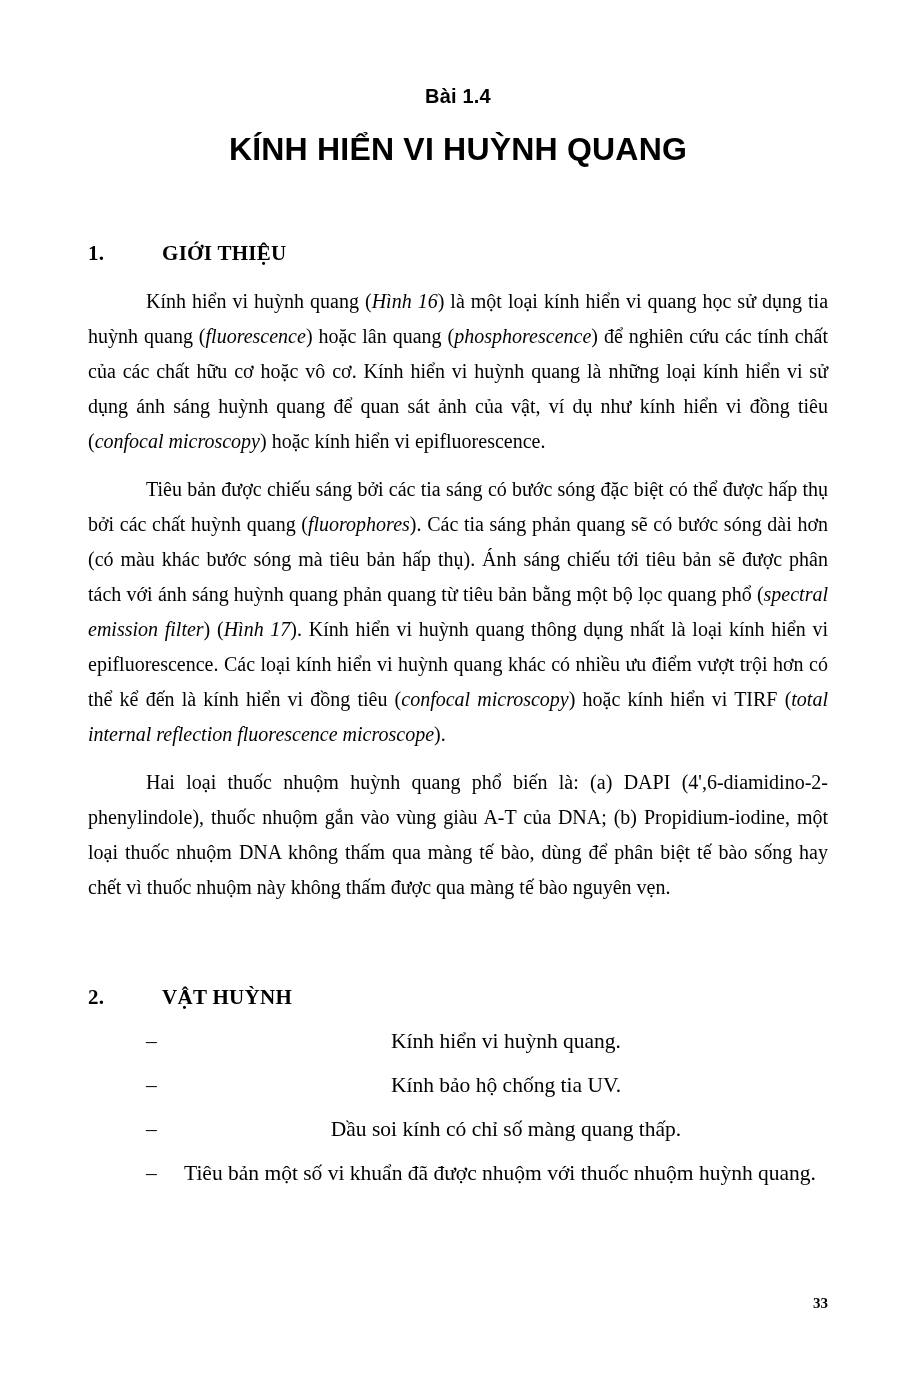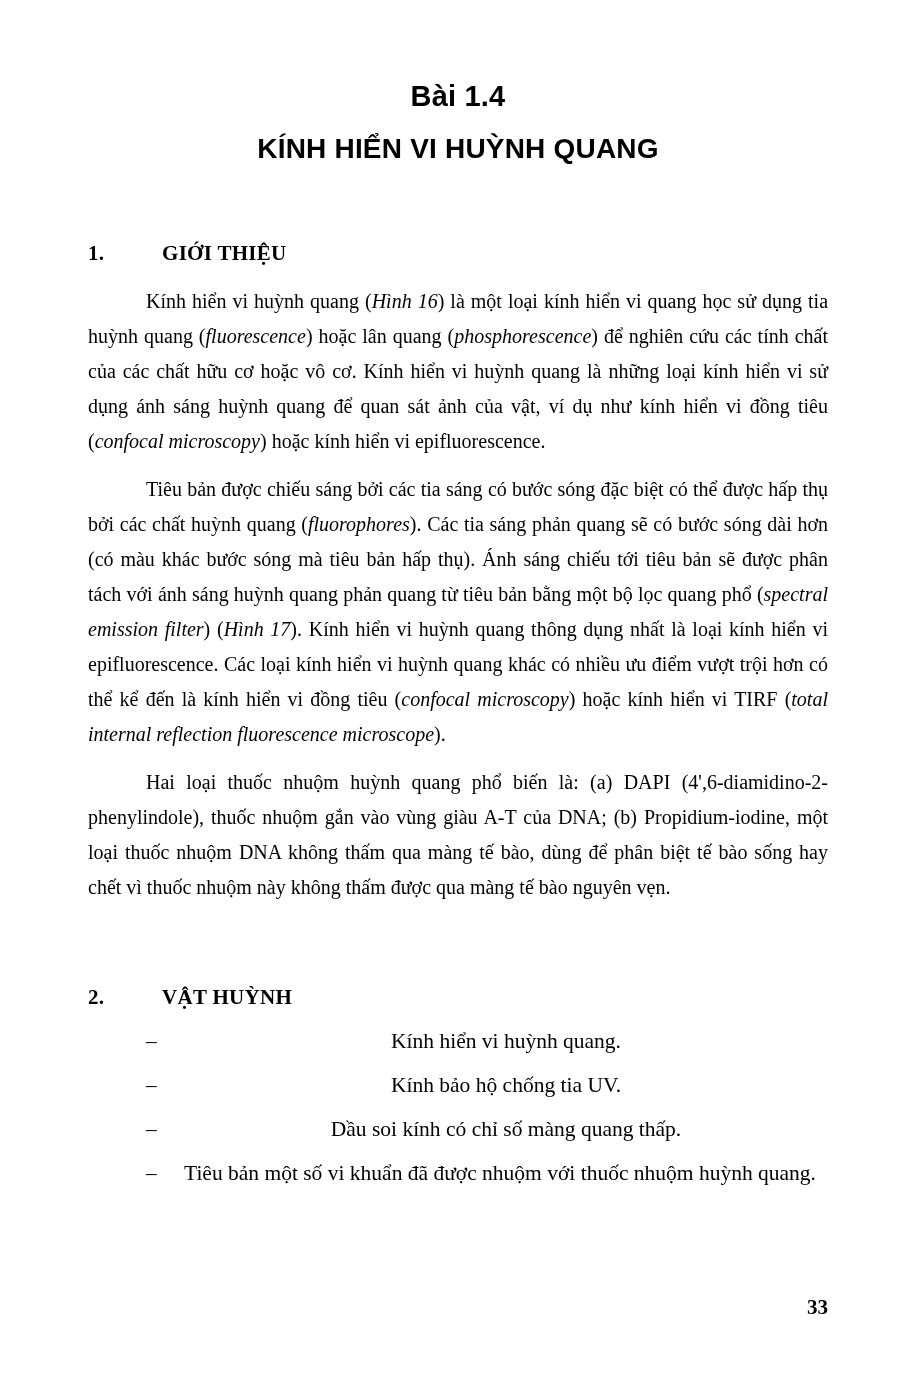--- a/index.html
+++ b/index.html
@@ -30,28 +30,28 @@
   .title-block {
     position: absolute;
     left: 88px;
     top: 78px;
     width: 740px;
     text-align: center;
   }
   .title-line-1 {
     font-family: "Liberation Sans", "DejaVu Sans", sans-serif;
     font-weight: bold;
-    font-size: 29px;
+    font-size: 20px;
     line-height: 36px;
     letter-spacing: 0.2px;
   }
   .title-line-2 {
     font-family: "Liberation Sans", "DejaVu Sans", sans-serif;
     font-weight: bold;
-    font-size: 28px;
+    font-size: 32px;
     line-height: 36px;
     margin-top: 17px;
     letter-spacing: 0.2px;
   }
 
   
   .content {
     position: absolute;
     left: 88px;
     top: 238px;
@@ -121,21 +121,21 @@
     text-align: justify;
     text-justify: inter-word;
   }
   .bullet-text.single { text-align: center; }
 
   
   .page-number {
     position: absolute;
     right: 88px;
     top: 1295px;
-    font-size: 21px;
+    font-size: 15px;
     font-weight: bold;
     text-align: right;
   }
 </style>
 </head>
 <body>
 
 <div class="page">
 
   <div class="title-block">

